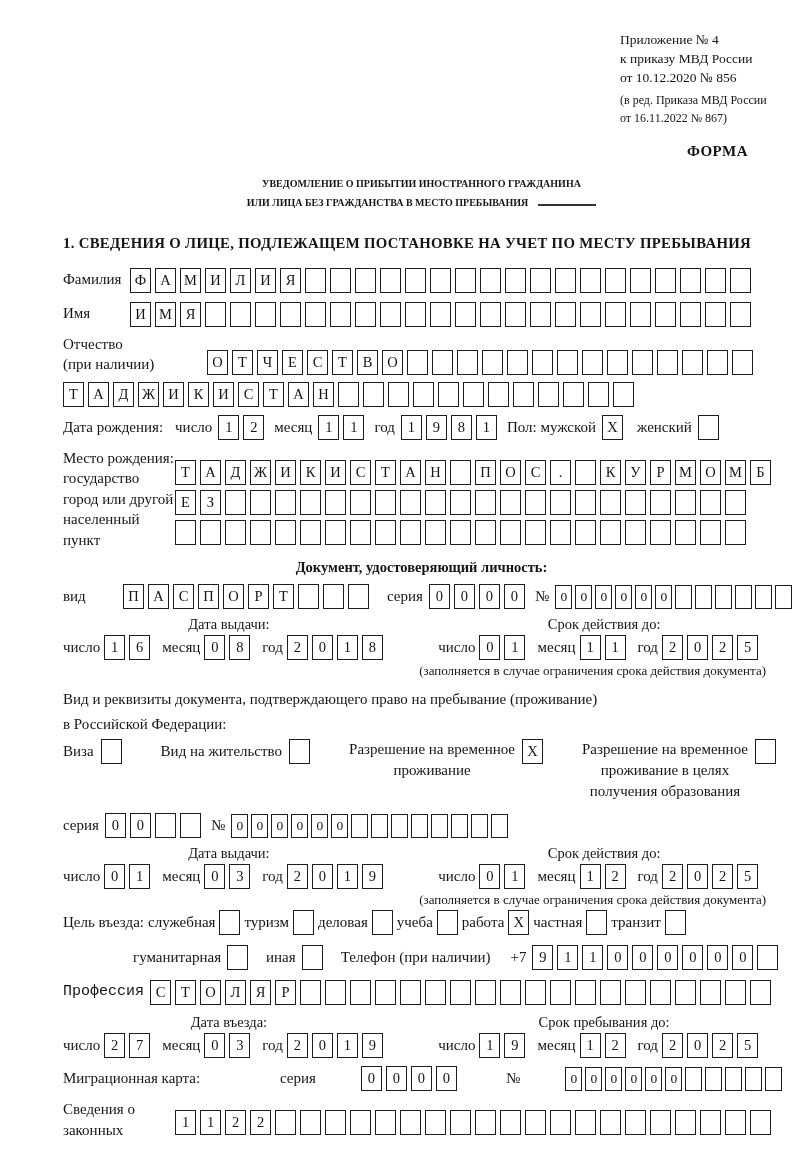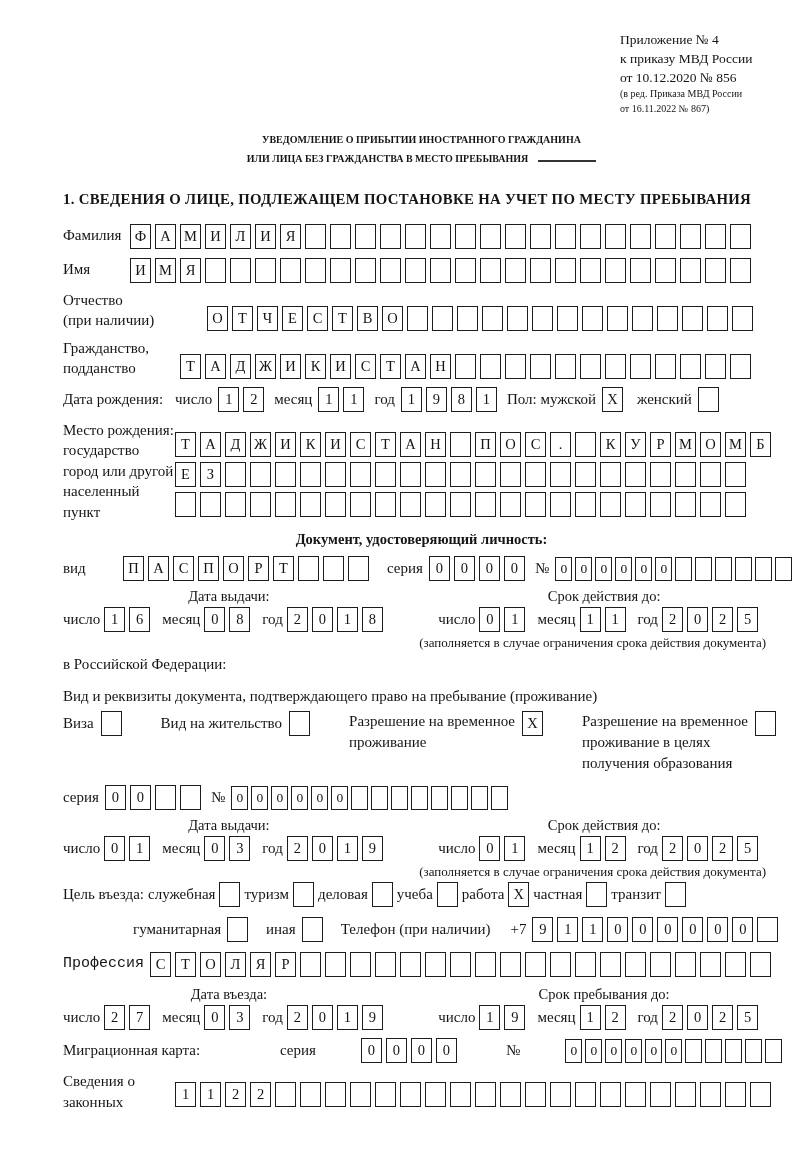--- a/index.html
+++ b/index.html
@@ -1,19 +1,19 @@
 <!DOCTYPE html>
 <html><head>
 <meta charset="utf-8">
 <style>
   html,body{margin:0;padding:0;background:#fff;}
   body{width:800px;height:1163px;overflow:hidden;font-family:"Liberation Serif",serif;color:#151515;}
   .page{box-sizing:border-box;width:800px;height:914px;padding:30px 20px 10px 63px;}
   .annex{margin-left:557px;font-size:13.5px;line-height:1.42;}
-  .annex-note{font-size:10px;line-height:1.42;}
+  .annex-note{margin-top:5px;font-size:12px;line-height:1.42;}
   .forma{margin-top:16px;margin-right:32px;text-align:right;font-weight:bold;font-size:15px;letter-spacing:.5px;}
   .title{margin-top:16px;text-align:center;font-weight:bold;font-size:10px;line-height:1.55;}
   .title-underline{display:inline-block;width:58px;border-bottom:2px solid #333;height:13px;margin-left:10px;}
   .section-heading{margin-top:24px;font-weight:bold;font-size:14.8px;letter-spacing:.3px;}
   .row{display:flex;align-items:flex-end;margin-top:7px;}
   .lbl{font-size:15px;line-height:27px;flex:none;}
   .lbl-stack{font-size:15px;line-height:20.5px;flex:none;}
   .w67{width:67px;} .w144{width:144px;} .w117{width:117px;} .w112{width:112px;} .w87{width:87px;font-family:Liberation Mono, monospace;}
   .cells{display:flex;flex:none;}
   .cell{box-sizing:border-box;width:21px;height:25px;border:1.6px solid #1d1d1d;margin-right:4px;
@@ -27,40 +27,41 @@
   .date-col{text-align:center;}
   .date-head{font-size:14.5px;margin-bottom:2px;}
   .date-grp{display:flex;align-items:center;}
   .date-grp .inl{line-height:25px;margin-right:4px;}
   .date-grp .cells{margin-right:8px;}
   .note{font-size:13px;text-align:right;margin-top:3px;margin-right:14px;}
   .intro{font-size:15px;margin-top:9px;line-height:1.5;}
   .visa-row{display:flex;align-items:flex-start;margin-top:4px;width:717px;justify-content:space-between;}
   .visa-item{display:flex;align-items:flex-start;}
   .visa-item .txt{font-size:15px;line-height:25px;margin-right:7px;}
-  .visa-item .txt-c{font-size:15px;line-height:21px;margin-right:7px;}
+  .visa-item .txt-c{font-size:15px;line-height:21px;text-align:center;margin-right:7px;}
   .purpose-row{display:flex;align-items:center;margin-top:2px;width:717px;justify-content:flex-start;}
   .purpose-row .inl{margin-right:4px;line-height:25px;}
   .p2{display:flex;align-items:center;margin-top:9px;}
 </style>
 </head>
 <body>
 
 <div class="page">
 
   <div class="annex">
     <div>Приложение № 4</div>
     <div>к приказу МВД России</div>
     <div>от 10.12.2020 № 856</div>
     <div class="annex-note">
       <div>(в ред. Приказа МВД России</div>
       <div>от 16.11.2022 № 867)</div>
     </div>
   </div>
 
+  <div class="forma">ФОРМА</div>
 
   <div class="title">
     <div>УВЕДОМЛЕНИЕ О ПРИБЫТИИ ИНОСТРАННОГО ГРАЖДАНИНА</div>
     <div><span>ИЛИ ЛИЦА БЕЗ ГРАЖДАНСТВА В МЕСТО ПРЕБЫВАНИЯ</span><span class="title-underline"></span></div>
   </div>
 
   <div class="section-heading">1. СВЕДЕНИЯ О ЛИЦЕ, ПОДЛЕЖАЩЕМ ПОСТАНОВКЕ НА УЧЕТ ПО МЕСТУ ПРЕБЫВАНИЯ</div>
 
   <div class="row" style="margin-top:14px;">
     <div class="lbl w67">Фамилия</div>
@@ -149,24 +150,20 @@
         <span class="cell"></span>
         <span class="cell"></span>
         <span class="cell"></span>
         <span class="cell"></span>
         <span class="cell"></span>
         <span class="cell"></span>
       </div>
   </div>
 
   <div class="row">
-    <div class="lbl-stack w117">
-      <div>Гражданство,</div>
-      <div>подданство</div>
-    </div>
     <div class="cells">
         <span class="cell">Т</span>
         <span class="cell">А</span>
         <span class="cell">Д</span>
         <span class="cell">Ж</span>
         <span class="cell">И</span>
         <span class="cell">К</span>
         <span class="cell">И</span>
         <span class="cell">С</span>
         <span class="cell">Т</span>
@@ -384,22 +381,22 @@
             <span class="cell">2</span>
             <span class="cell">0</span>
             <span class="cell">2</span>
             <span class="cell">5</span>
           </span>
       </div>
     </div>
   </div>
   <div class="note">(заполняется в случае ограничения срока действия документа)</div>
 
+  <div class="intro">Вид и реквизиты документа, подтверждающего право на пребывание (проживание)</div>
   <div class="intro" style="margin-top:2px;">в Российской Федерации:</div>
-  <div class="intro">Вид и реквизиты документа, подтверждающего право на пребывание (проживание)</div>
 
   <div class="visa-row">
     <div class="visa-item">
       <span class="txt">Виза</span>
       <span class="cells">
           <span class="cell"></span>
         </span>
     </div>
     <div class="visa-item">
       <span class="txt">Вид на жительство</span>

